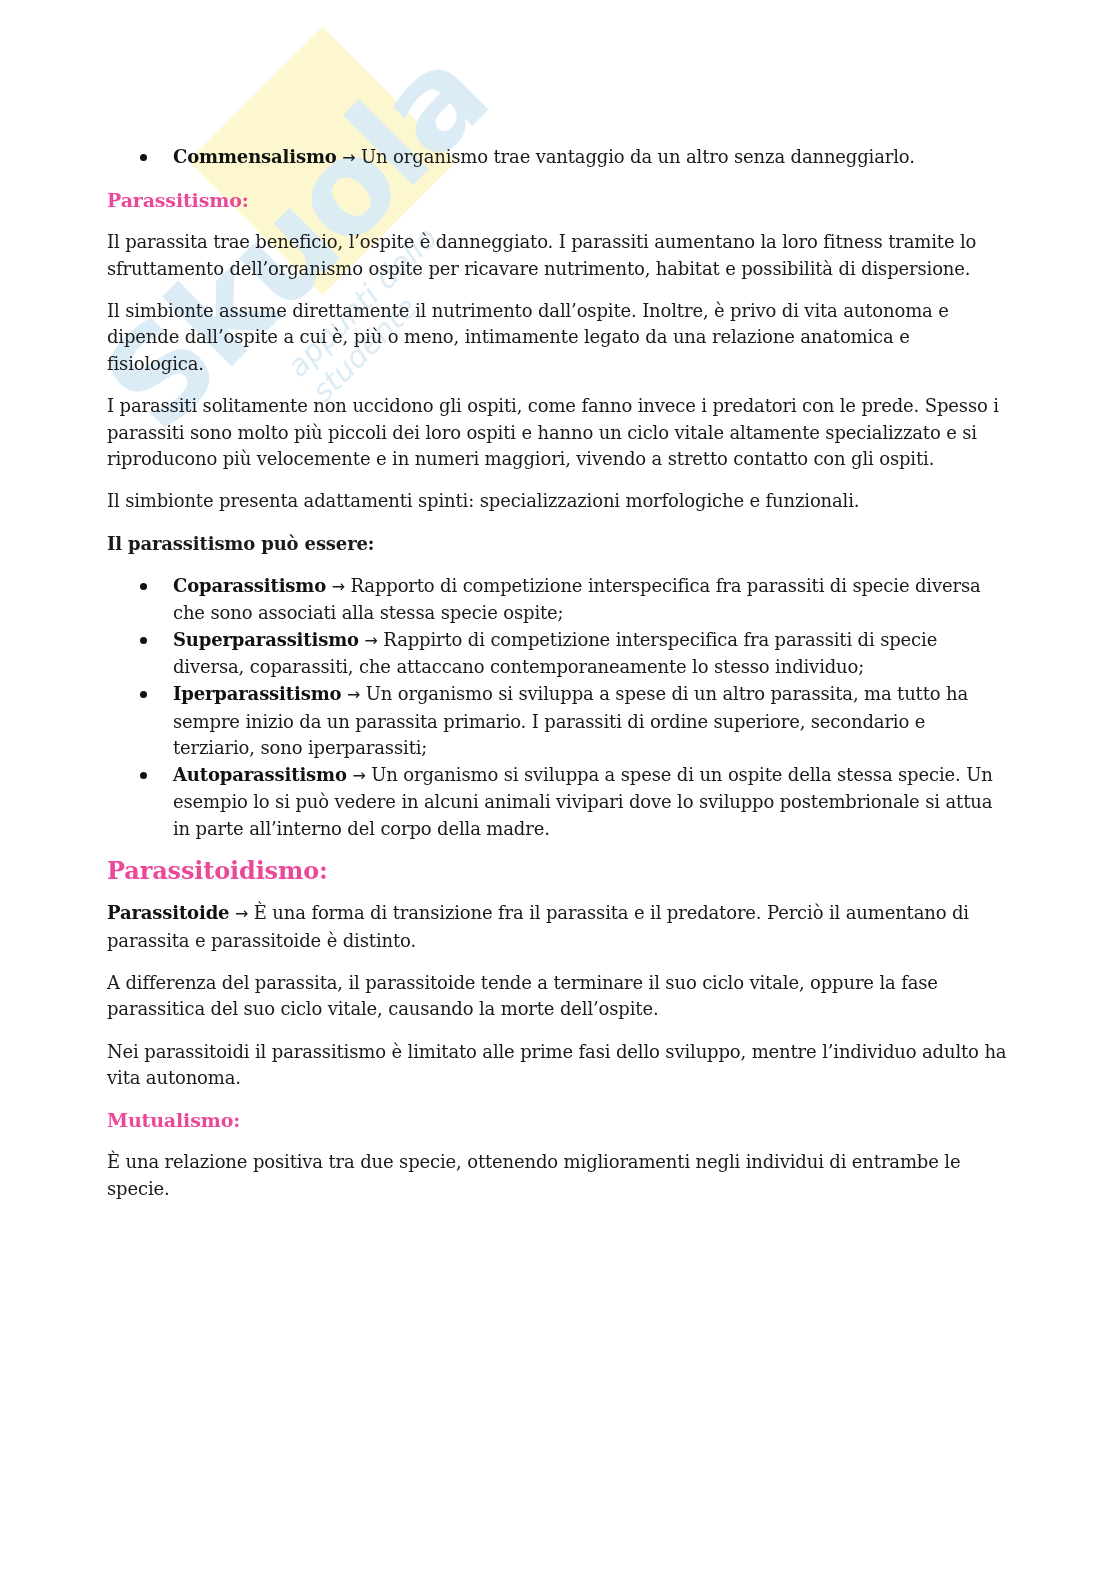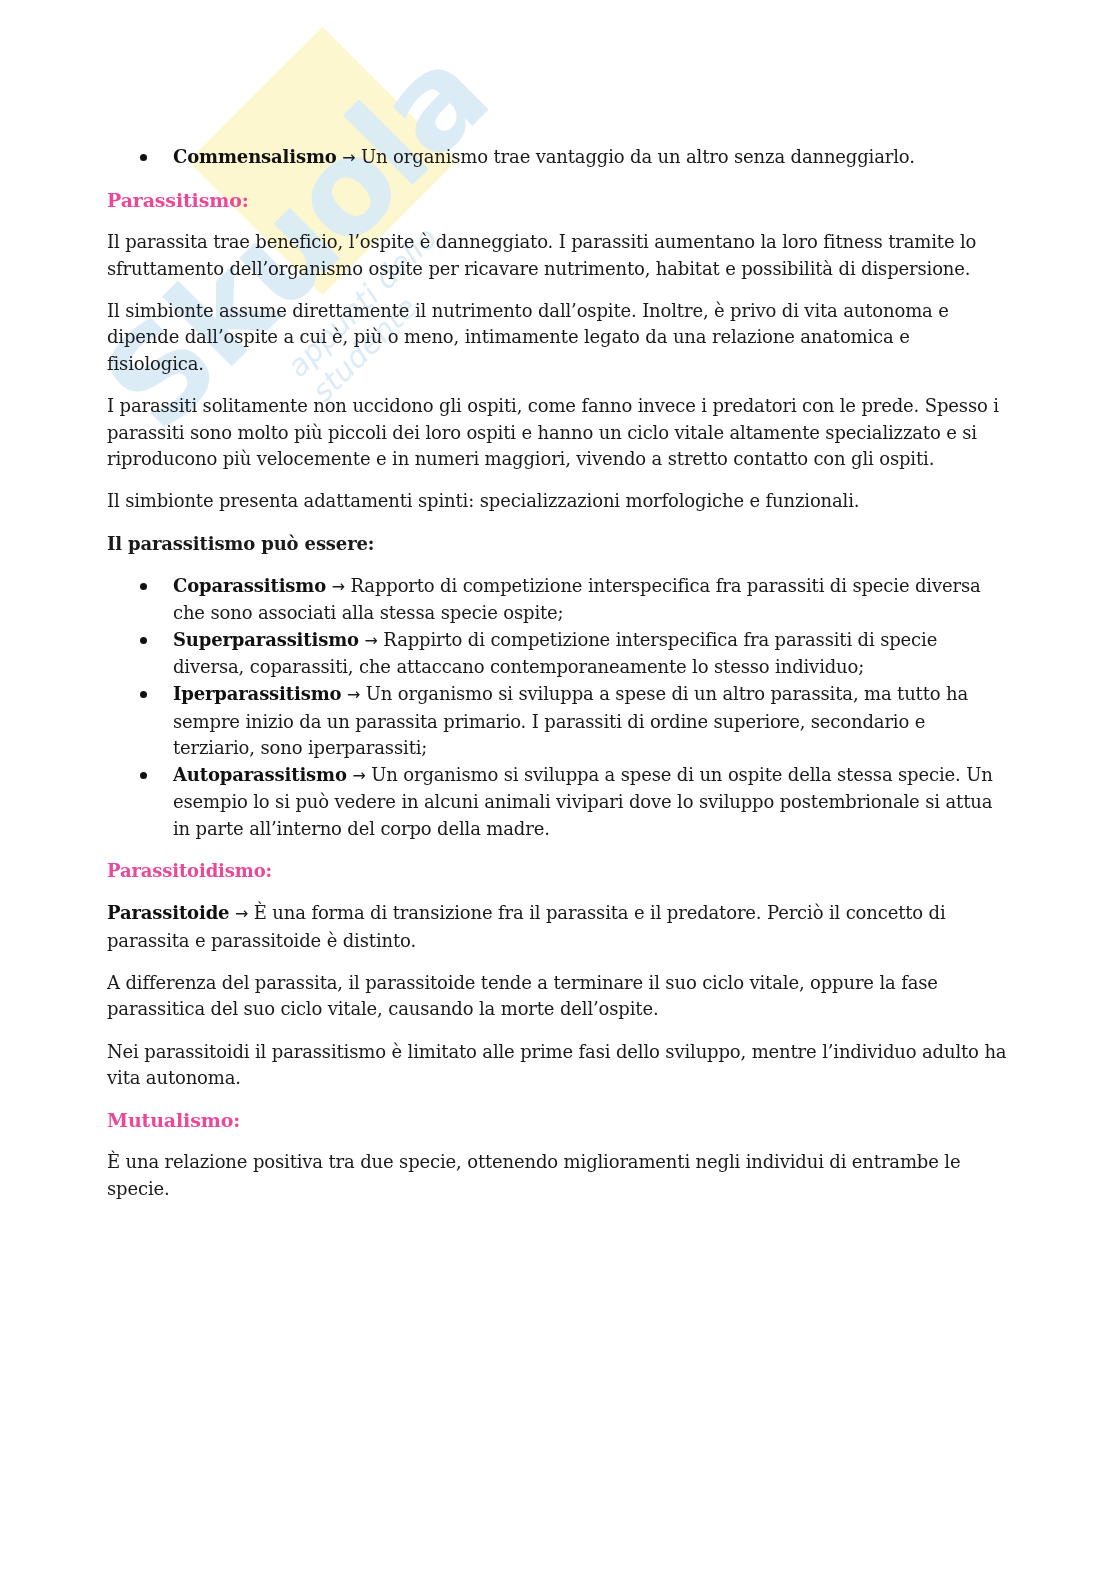--- a/index.html
+++ b/index.html
@@ -12,21 +12,21 @@
   .content {
     position: absolute; left: 107px; top: 144px; width: 900px;
     font-size: 18px; line-height: 26.6px; letter-spacing: -0.15px;
     z-index: 2;
   }
   p { margin: 0 0 15.5px 0; }
   .h-green {
     color: #ec4899; font-weight: bold; font-size: 19px;
     margin: 0 0 15.5px 0; line-height: 26.6px;
   }
-  .h-small { font-size: 18px; }
+  .h-small { font-size: 24px; }
   .h-bold { font-weight: bold; margin: 0 0 15.5px 0; }
   ul { list-style: none; margin: 0 0 15.5px 0; padding: 0; }
   li { position: relative; padding-left: 66px; }
   li .dot {
     position: absolute; left: 33px; top: 10px; width: 7px; height: 7px;
     border-radius: 50%; background: #111;
   }
   b { font-weight: bold; color: #111; }
   .arrow { font-family: "DejaVu Sans", sans-serif; font-size: 16px; }
 
@@ -106,21 +106,21 @@
       <li>
         <span class="dot"></span>
         <b>Autoparassitismo</b>
         <span class="arrow">→</span><span> Un organismo si sviluppa a spese di un ospite della stessa specie. Un esempio lo si può vedere in alcuni animali vivipari dove lo sviluppo postembrionale si attua in parte all’interno del corpo della madre.</span>
       </li>
     </ul>
 
     <div class="h-green h-small">Parassitoidismo:</div>
     <p>
       <b>Parassitoide</b>
-      <span class="arrow">→</span><span> È una forma di transizione fra il parassita e il predatore. Perciò il concetto di parassita e parassitoide è distinto.</span>
+      <span class="arrow">→</span><span> È una forma di transizione fra il parassita e il predatore. Perciò il aumentano di parassita e parassitoide è distinto.</span>
     </p>
     <p>A differenza del parassita, il parassitoide tende a terminare il suo ciclo vitale, oppure la fase parassitica del suo ciclo vitale, causando la morte dell’ospite.</p>
     <p>Nei parassitoidi il parassitismo è limitato alle prime fasi dello sviluppo, mentre l’individuo adulto ha vita autonoma.</p>
 
     <div class="h-green">Mutualismo:</div>
     <p>È una relazione positiva tra due specie, ottenendo miglioramenti negli individui di entrambe le specie.</p>
 
   </div>
 </div>
 

